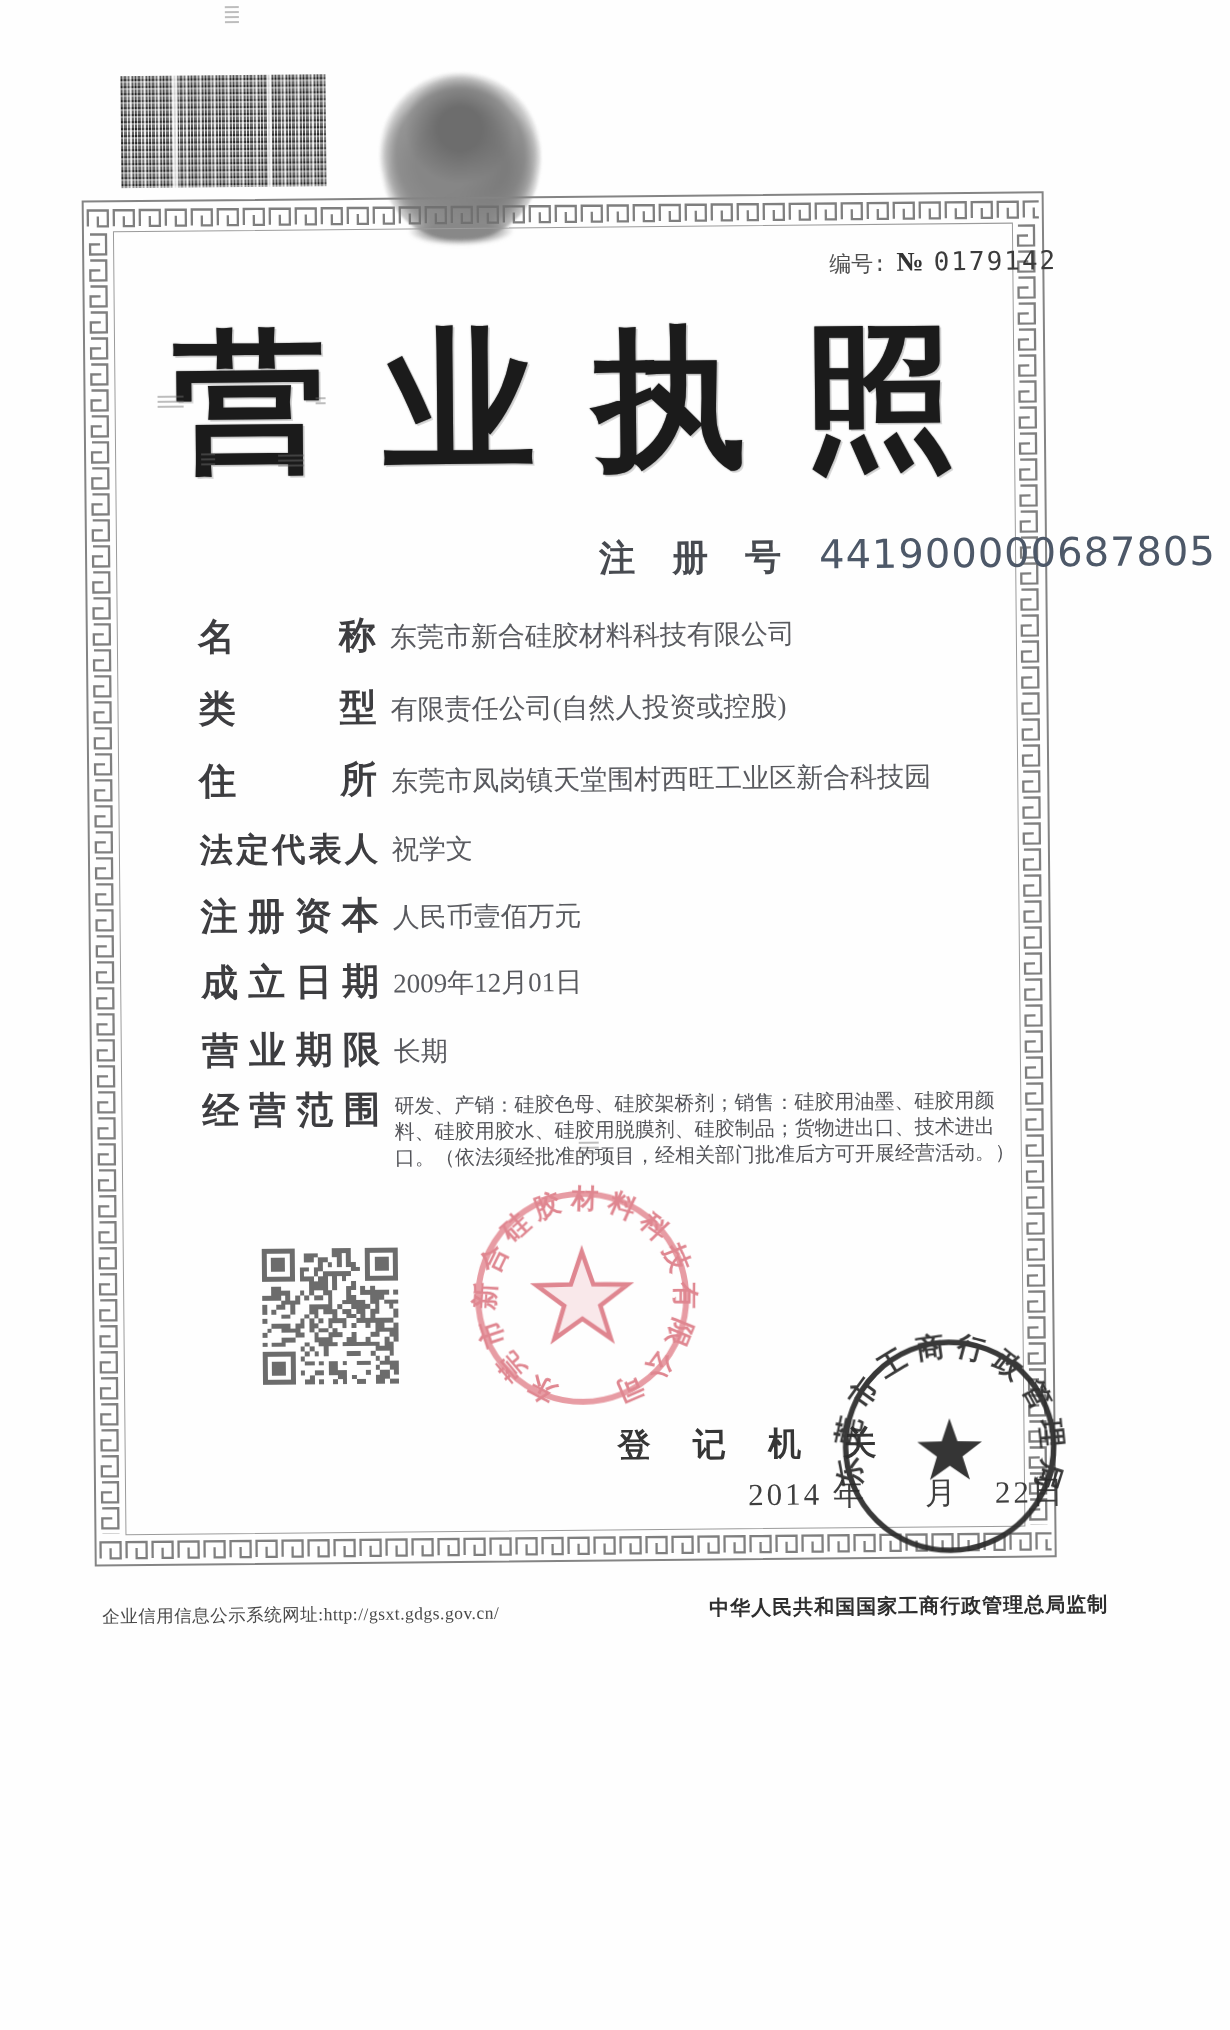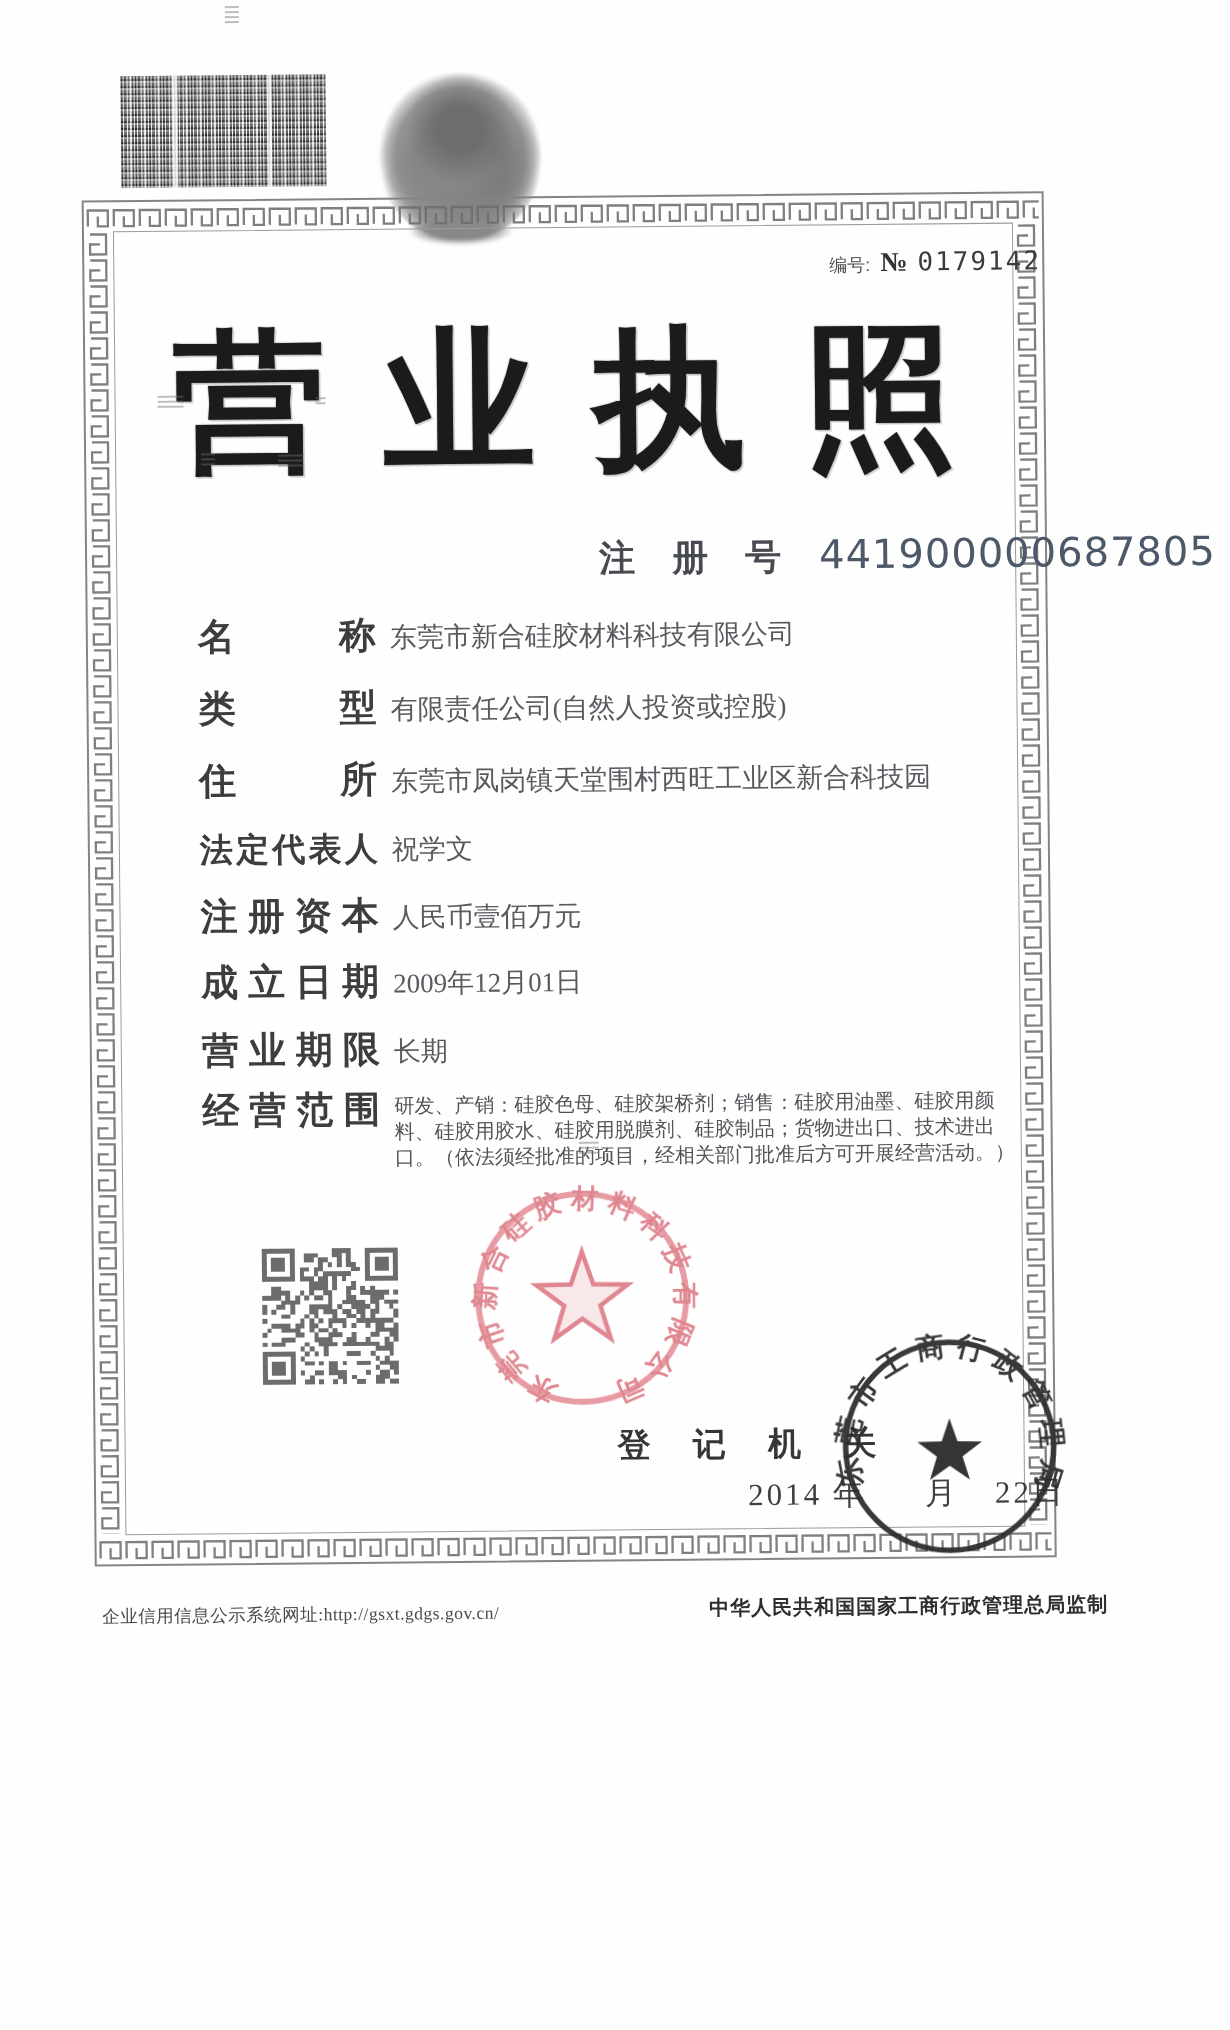--- a/index.html
+++ b/index.html
@@ -34,21 +34,21 @@
       radial-gradient(circle at 40% 56%, #868686 0 20%, transparent 48%),
       radial-gradient(circle at 62% 58%, #7a7a7a 0 18%, transparent 46%),
       radial-gradient(circle at 50% 78%, #8f8f8f 0 22%, transparent 52%),
       radial-gradient(circle at 50% 50%, #9a9a9a 0 54%, #c9c9c9 63%, transparent 69%);
     filter:blur(1.3px);}
   .emblem::after{content:"";position:absolute;left:18%;bottom:-6px;width:64%;height:28px;border-radius:50%;
     background:radial-gradient(#888 0 40%, transparent 72%);filter:blur(1.5px);}
 
   
   .serial{position:absolute;left:835px;top:250px;display:flex;align-items:baseline;gap:10px;color:#4f4f4f;}
-  .serial .lab{font-size:18px;font-family:Liberation Sans, sans-serif;}
+  .serial .lab{font-size:22px;font-family:Liberation Mono, monospace;}
   .serial .no{font-size:27px;font-weight:700;font-family:"Liberation Serif","DejaVu Serif",serif;color:#333;}
   .serial .num{font-size:26px;font-family:"DejaVu Sans Mono","Liberation Mono",monospace;
                letter-spacing:2px;color:#3c3c3c;}
 
   
   .title{position:absolute;left:88px;top:316px;width:962px;display:flex;justify-content:center;gap:58px;
          font-size:152px;line-height:1.1;font-weight:900;color:#1b1b1b;
          font-family:"Liberation Sans","DejaVu Sans",sans-serif;
          text-shadow:0 0 1.5px rgba(25,25,25,.75), 2px 2px 0 rgba(60,60,60,.18);}
 

